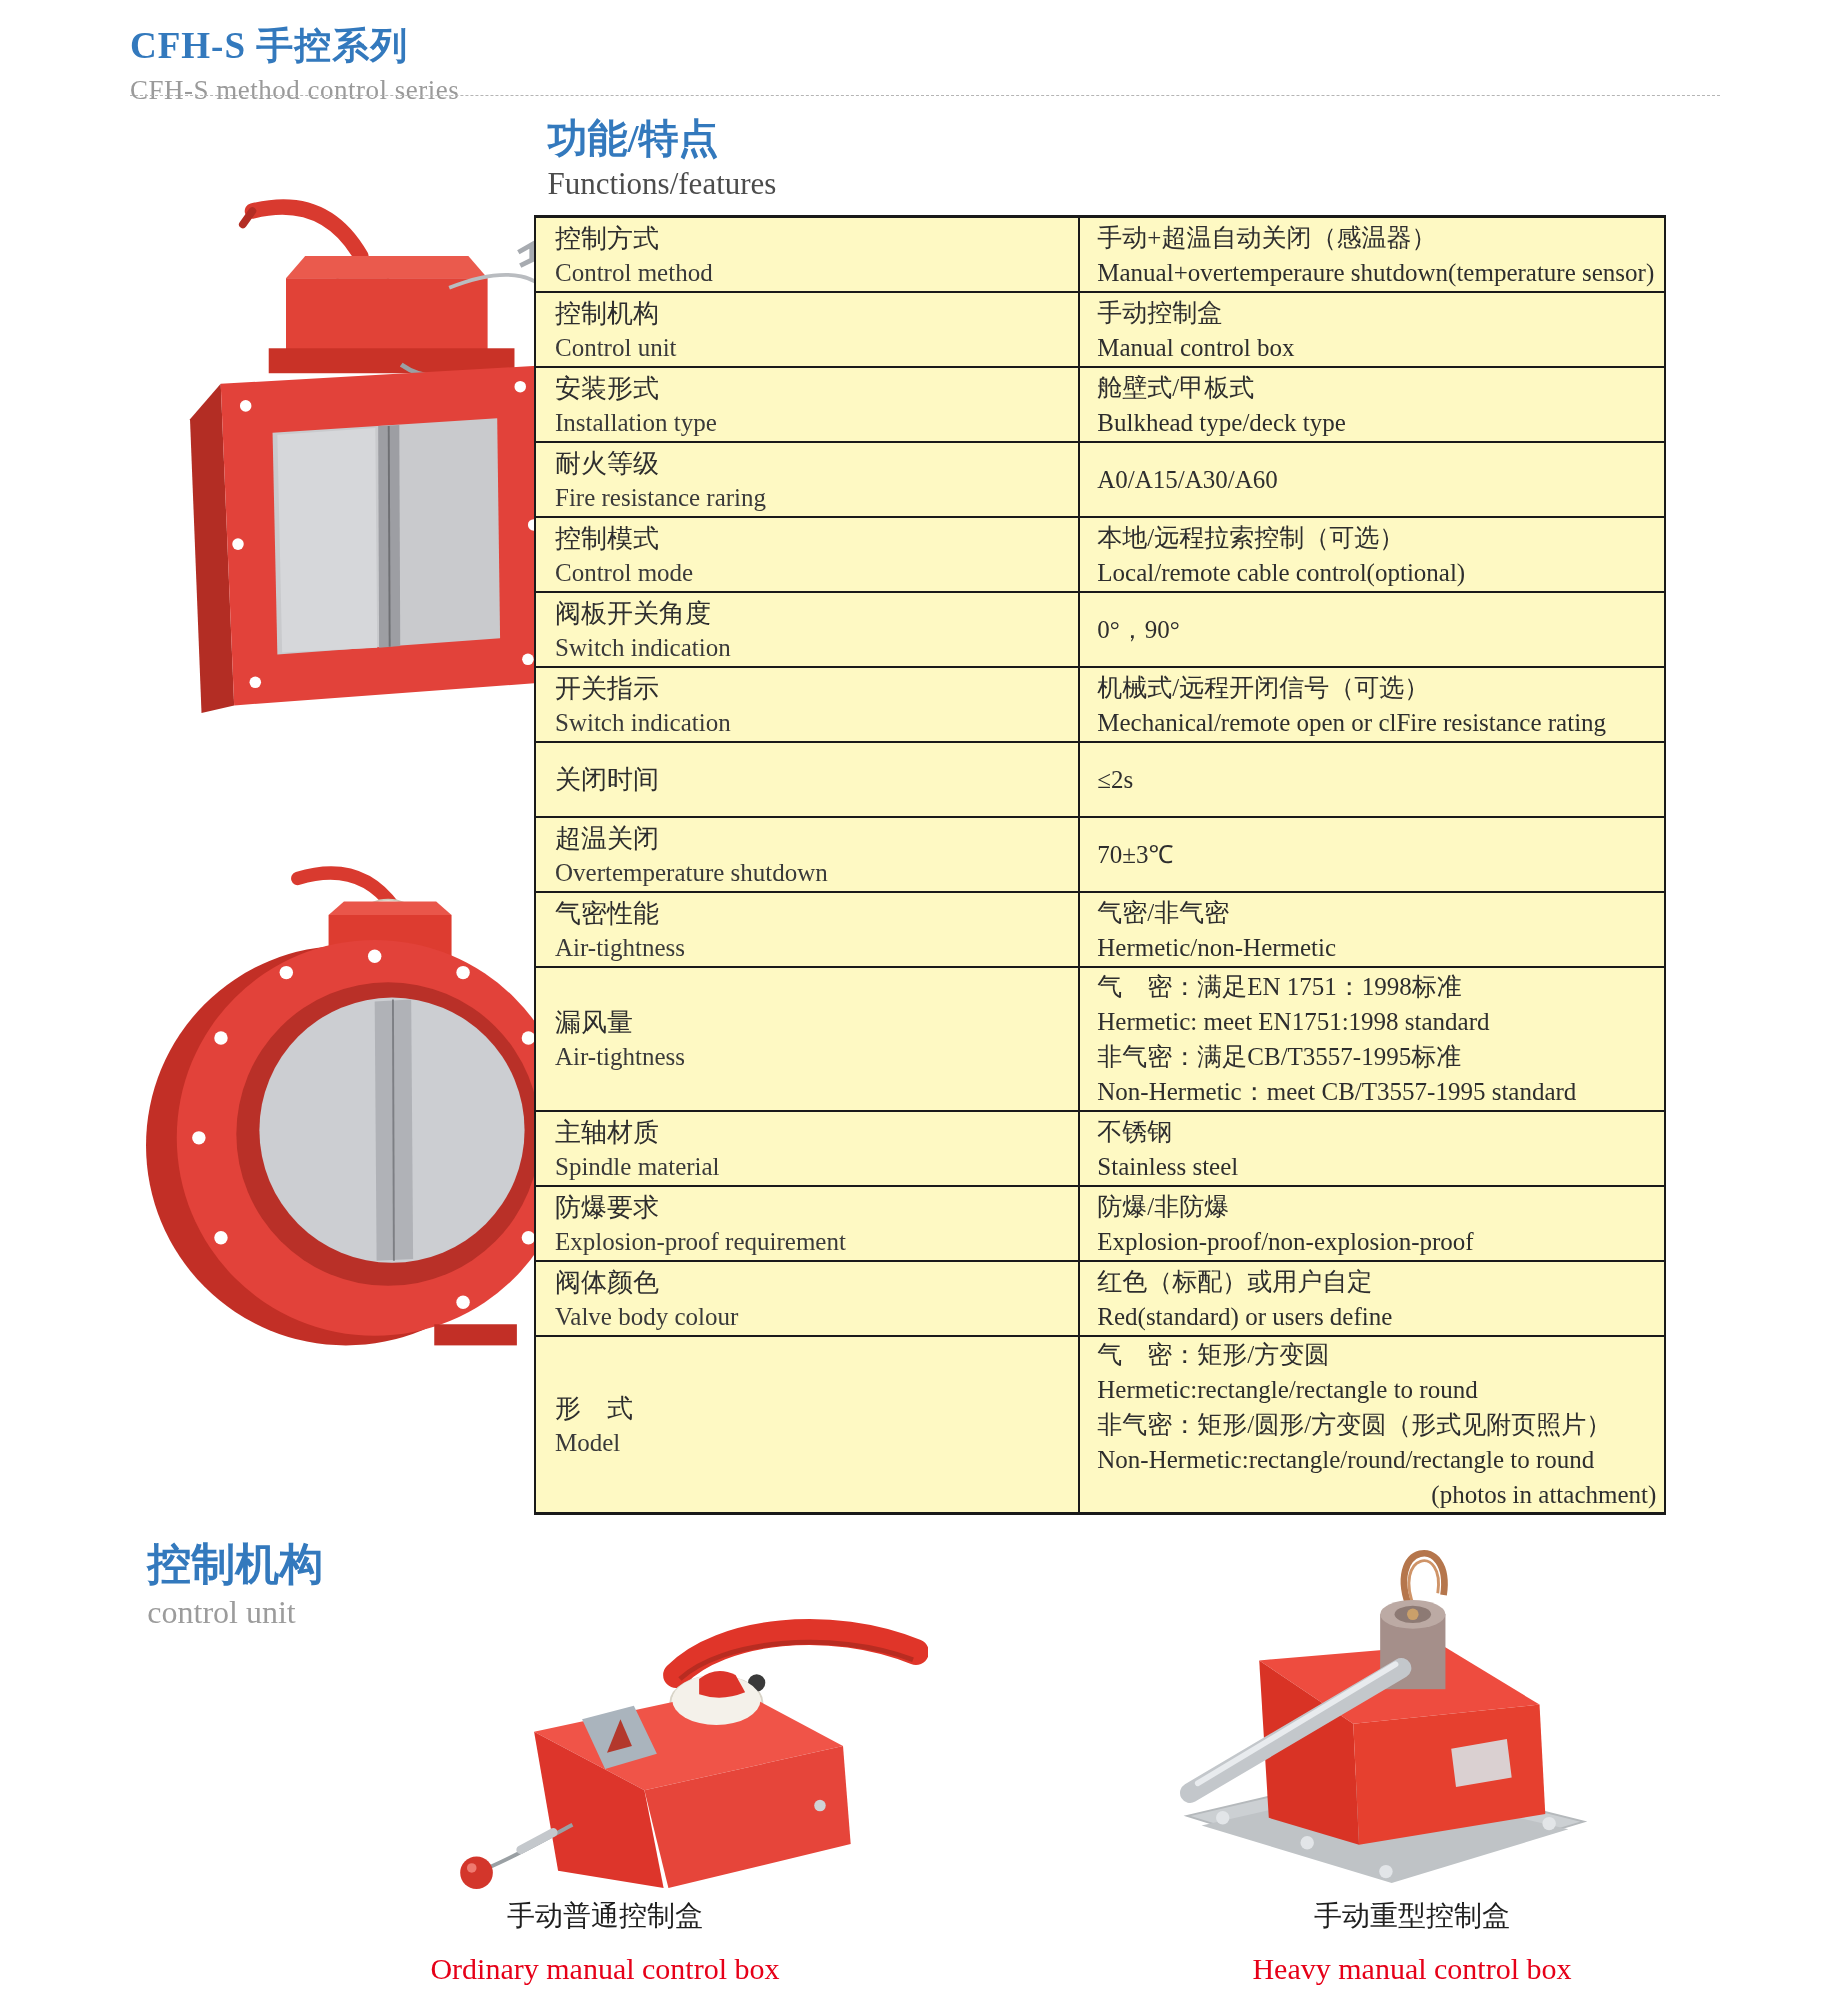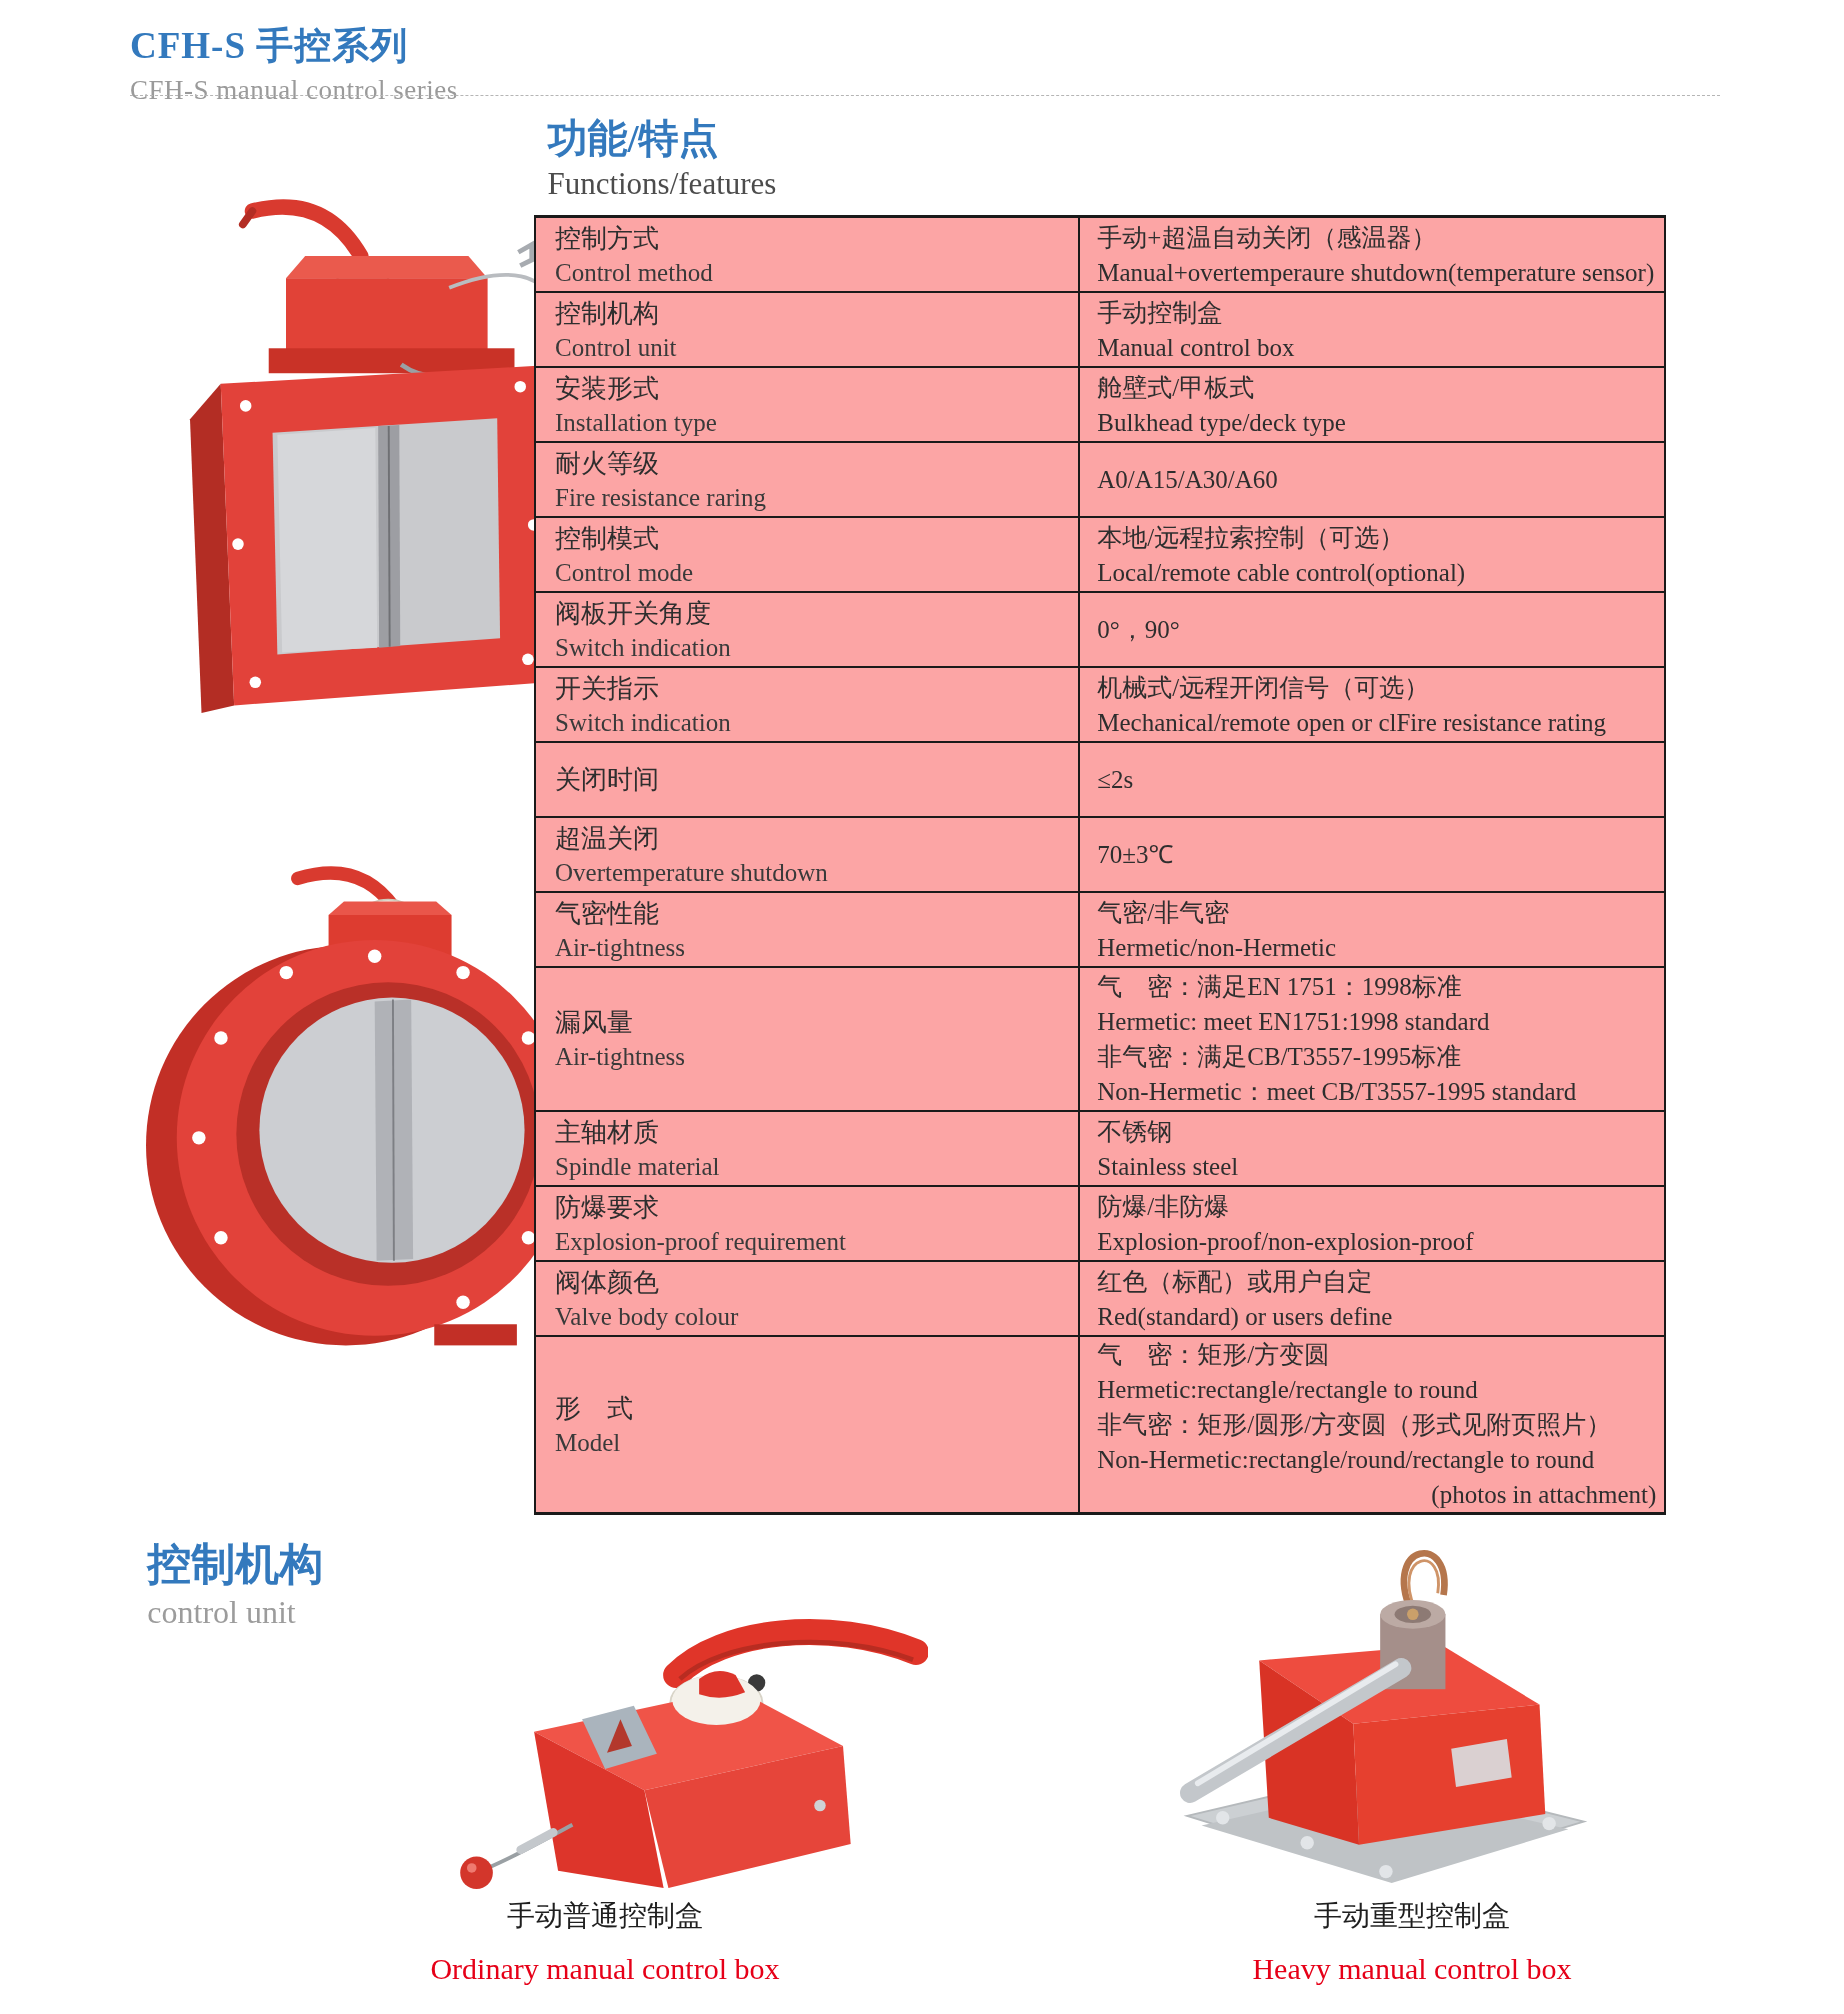--- a/index.html
+++ b/index.html
@@ -18,21 +18,21 @@
   .sec-head { display:flex; align-items:baseline;flex-direction:column; }
   .sec-head .zh { font-size:40px; font-weight:700; color:#3379bd; }
   .sec-head .en-dark { font-size:31px; color:#4c4c4c; margin-left:13.4px; }
   .sec-head2 .zh { font-size:44px; font-weight:700; color:#3379bd; }
   .sec-head2 .en-gray { font-size:32px; color:#9c9c9c; margin-left:17.3px; }
 
   
   .spec-table {
     position:absolute; left:534px; top:215px; width:1132px;
     border:2.9px solid #1a1a1a; border-top-width:3.8px; border-bottom-width:3.8px;
-    box-sizing:border-box; background:#fca5a5;
+    box-sizing:border-box; background:#fef9c3;
   }
   .tr { display:flex; height:75px; border-bottom:2.9px solid #1a1a1a; box-sizing:border-box; }
   .tr.t4 { height:144px; }
   .tr.t5 { height:175px; }
   .tr:last-child { border-bottom:none; }
   .td-l {
     width:544px; box-sizing:border-box; padding:0 9.6px 0 19px;
     display:flex; flex-direction:column; justify-content:center;
     border-right:2.9px solid #1a1a1a;
   }
@@ -50,21 +50,21 @@
 
   svg { display:block; }
 </style>
 </head>
 <body>
 
 <div class="page">
 
   <div class="abs" style="left:130px; top:21px;">
     <div class="doc-title-zh">CFH-S 手控系列</div>
-    <div class="doc-title-en">CFH-S manual control series</div>
+    <div class="doc-title-en">CFH-S method control series</div>
   </div>
   <div class="abs top-rule"></div>
 
   <div class="abs sec-head" style="left:534px; top:111px;">
     <span class="zh">功能/特点</span>
     <span class="en-dark">Functions/features</span>
   </div>
 
   <div class="abs" style="left:161px; top:187px;">
     <svg width="394" height="528" viewBox="0 0 410 550">

